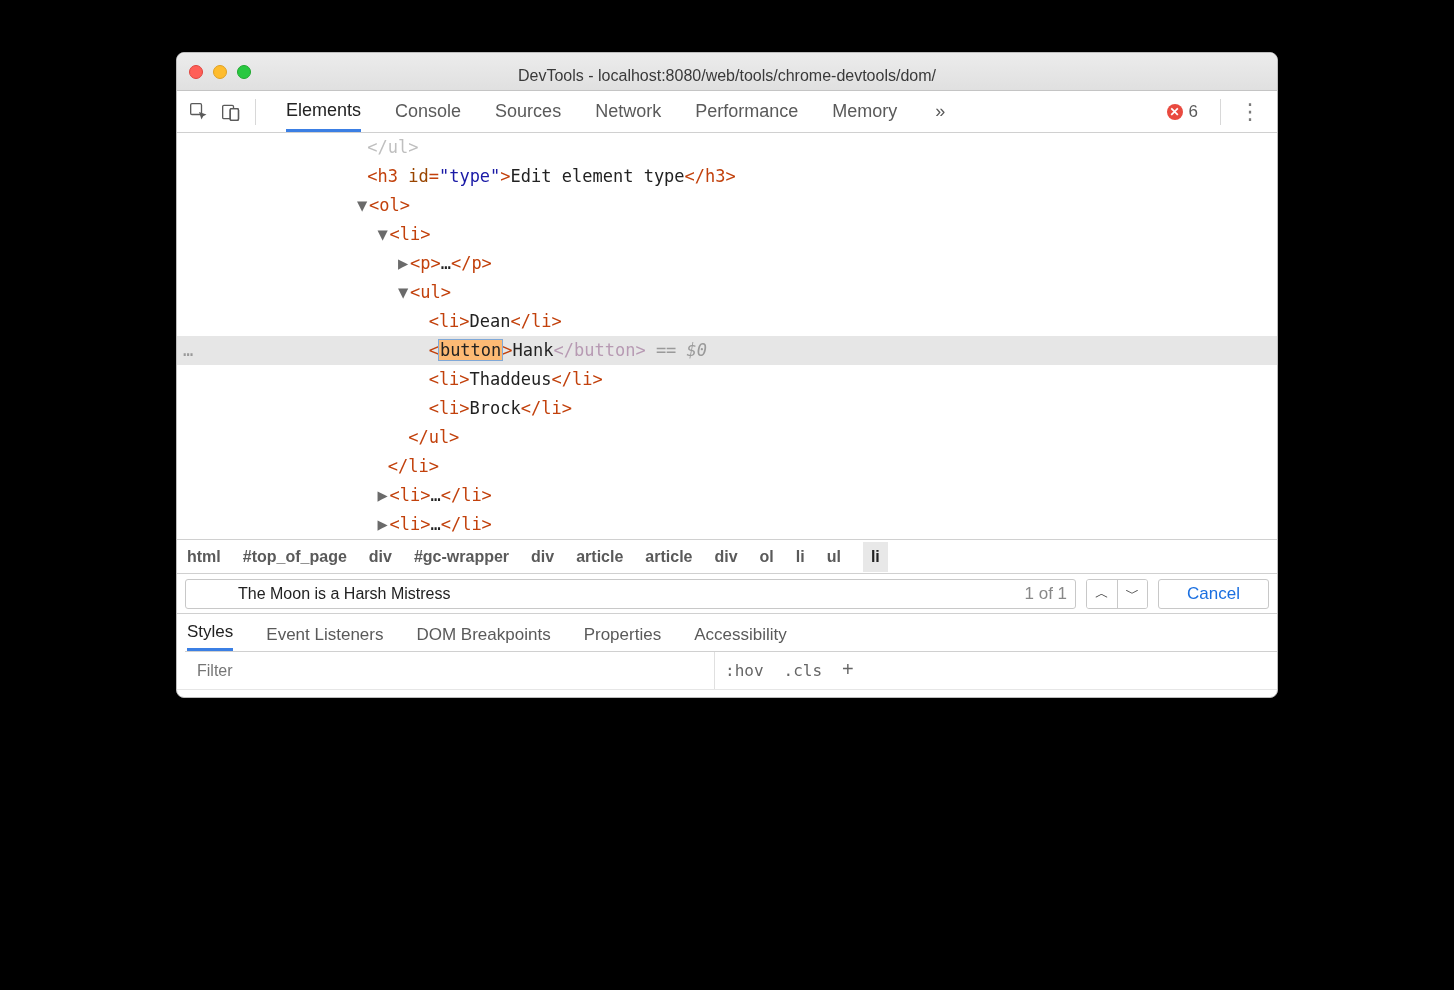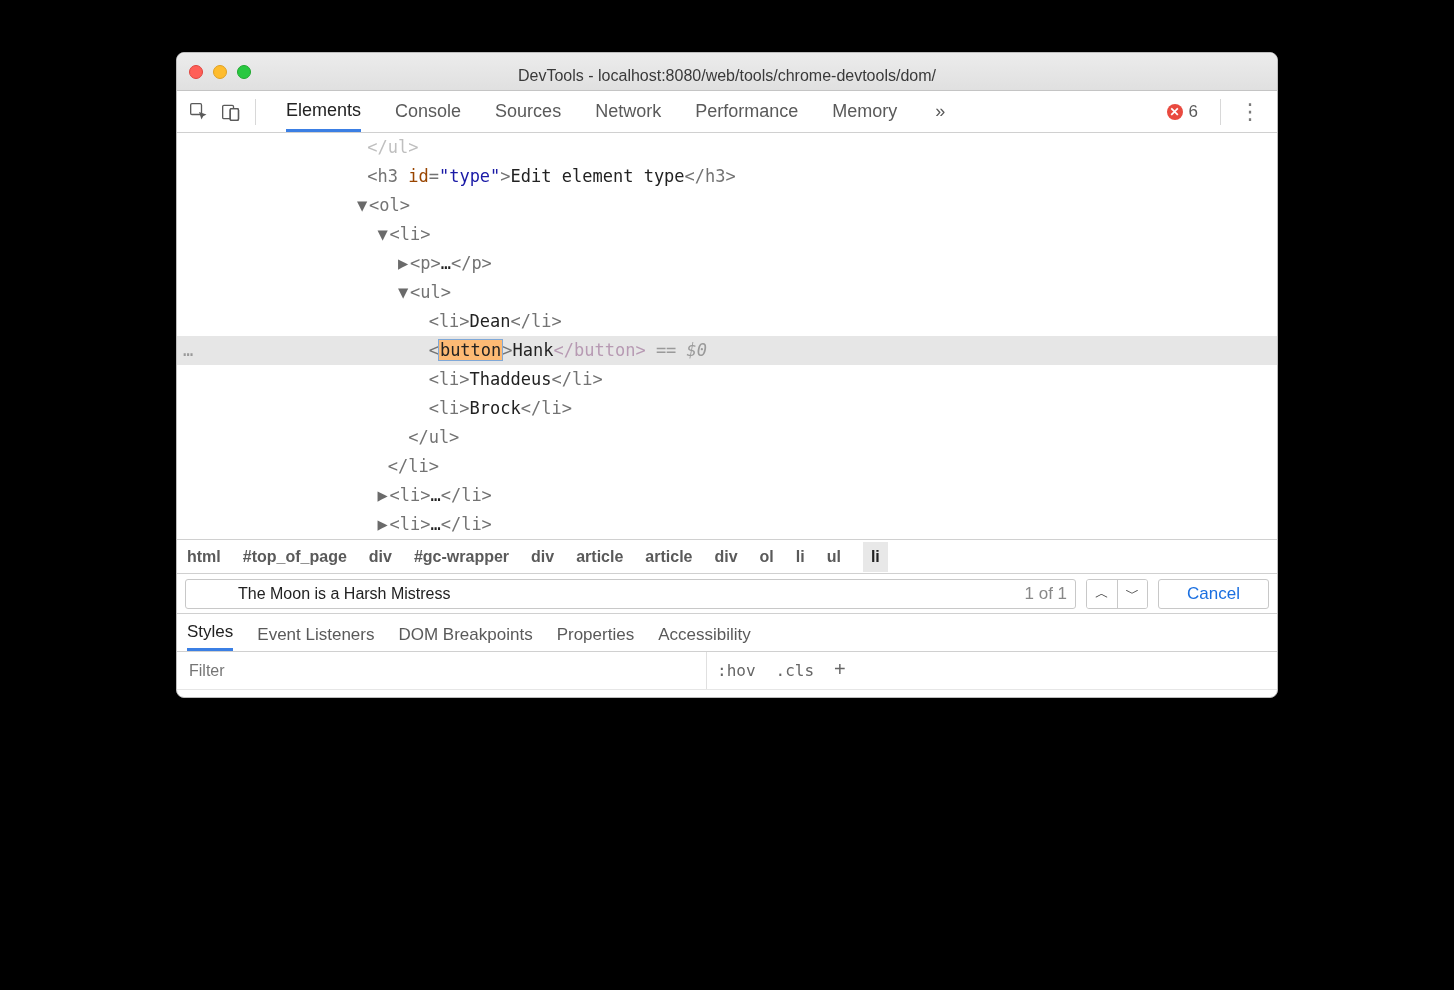--- a/index.html
+++ b/index.html
@@ -72,21 +72,21 @@
     line-height: 29px;
     color:#222;
     height: 406px;
     overflow: hidden;
     position: relative;
   }
   .row { white-space: pre; padding-left: 6px;}
   .row.sel { background:#e6e6e6; }
   .row.sel .dots { color:#9a9a9a; position:absolute; left:6px;}
   .tri { display:inline-block; width:12px; color:#6a6a6a; }
-  .tag { color:#737373; }
+  .tag { color:#c2410c; }
   .attrn { color:#994500; }
   .attrv { color:#1a1aa6; }
   .txt { color:#222; }
   .ghost { color:#9a9a9a; font-style: italic;}
   .editbox { background:#fdba74; outline:1px solid #7fa8d8; padding:0 1px; color:#222;}
   .faded { color:#bfbfbf;}
 
   .crumbs {
     border-top:1px solid #d0d0d0;
     height: 34px;
@@ -118,29 +118,29 @@
   }
   .match { color:#888; font-size:17px; padding-right:8px; white-space:nowrap;}
   .nav { display:flex; border:1px solid #c8c8c8; border-radius:3px; height:30px; overflow:hidden;}
   .nav button { width:30px; border:none; background:#fff; cursor:pointer; font-size:14px; color:#444; padding:0;}
   .nav button + button { border-left:1px solid #c8c8c8;}
   .cancel { border:1px solid #c8c8c8; border-radius:3px; height:30px; padding:0 28px; background:#fff; color:#1a6fe0; font-size:17px; cursor:pointer;}
 
   .subtabs {
     border-top:1px solid #d0d0d0;
     height:38px; display:flex; align-items:flex-end;
-    padding: 0 10px; gap: 24px; font-size:17px; color:#5a5a5a;
+    padding: 0 10px; gap: 33px; font-size:17px; color:#5a5a5a;
   }
   .subtab { padding-bottom:6px; cursor:pointer;}
   .subtab.active { color:#222; border-bottom:3px solid #3b7fe4;}
 
   .stylesbar {
     border-top:1px solid #d0d0d0;
     height:38px; display:flex; align-items:center;
-    font-size:16px; color:#666;
+    font-size:16px; color:#666;margin-left:8px;
   }
   .filter { flex: 0 0 530px; padding:0 10px; border-right:1px solid #e0e0e0; height:100%; display:flex; align-items:center;}
   .filter input { border:none; outline:none; font-size:16px; width:100%; color:#222; background:transparent;}
   .hov { padding: 0 10px; font-family:Menlo,monospace; font-size:16px; color:#666; cursor:pointer;}
   .cls { padding: 0 10px; font-family:Menlo,monospace; font-size:16px; color:#666; cursor:pointer;}
   .plus { font-size:20px; color:#666; padding:0 10px; cursor:pointer; position:relative; top:-1px;}
   .bottom-blank { height: 8px; border-top:1px solid #e6e6e6;}
 </style>
 </head>
 <body>

